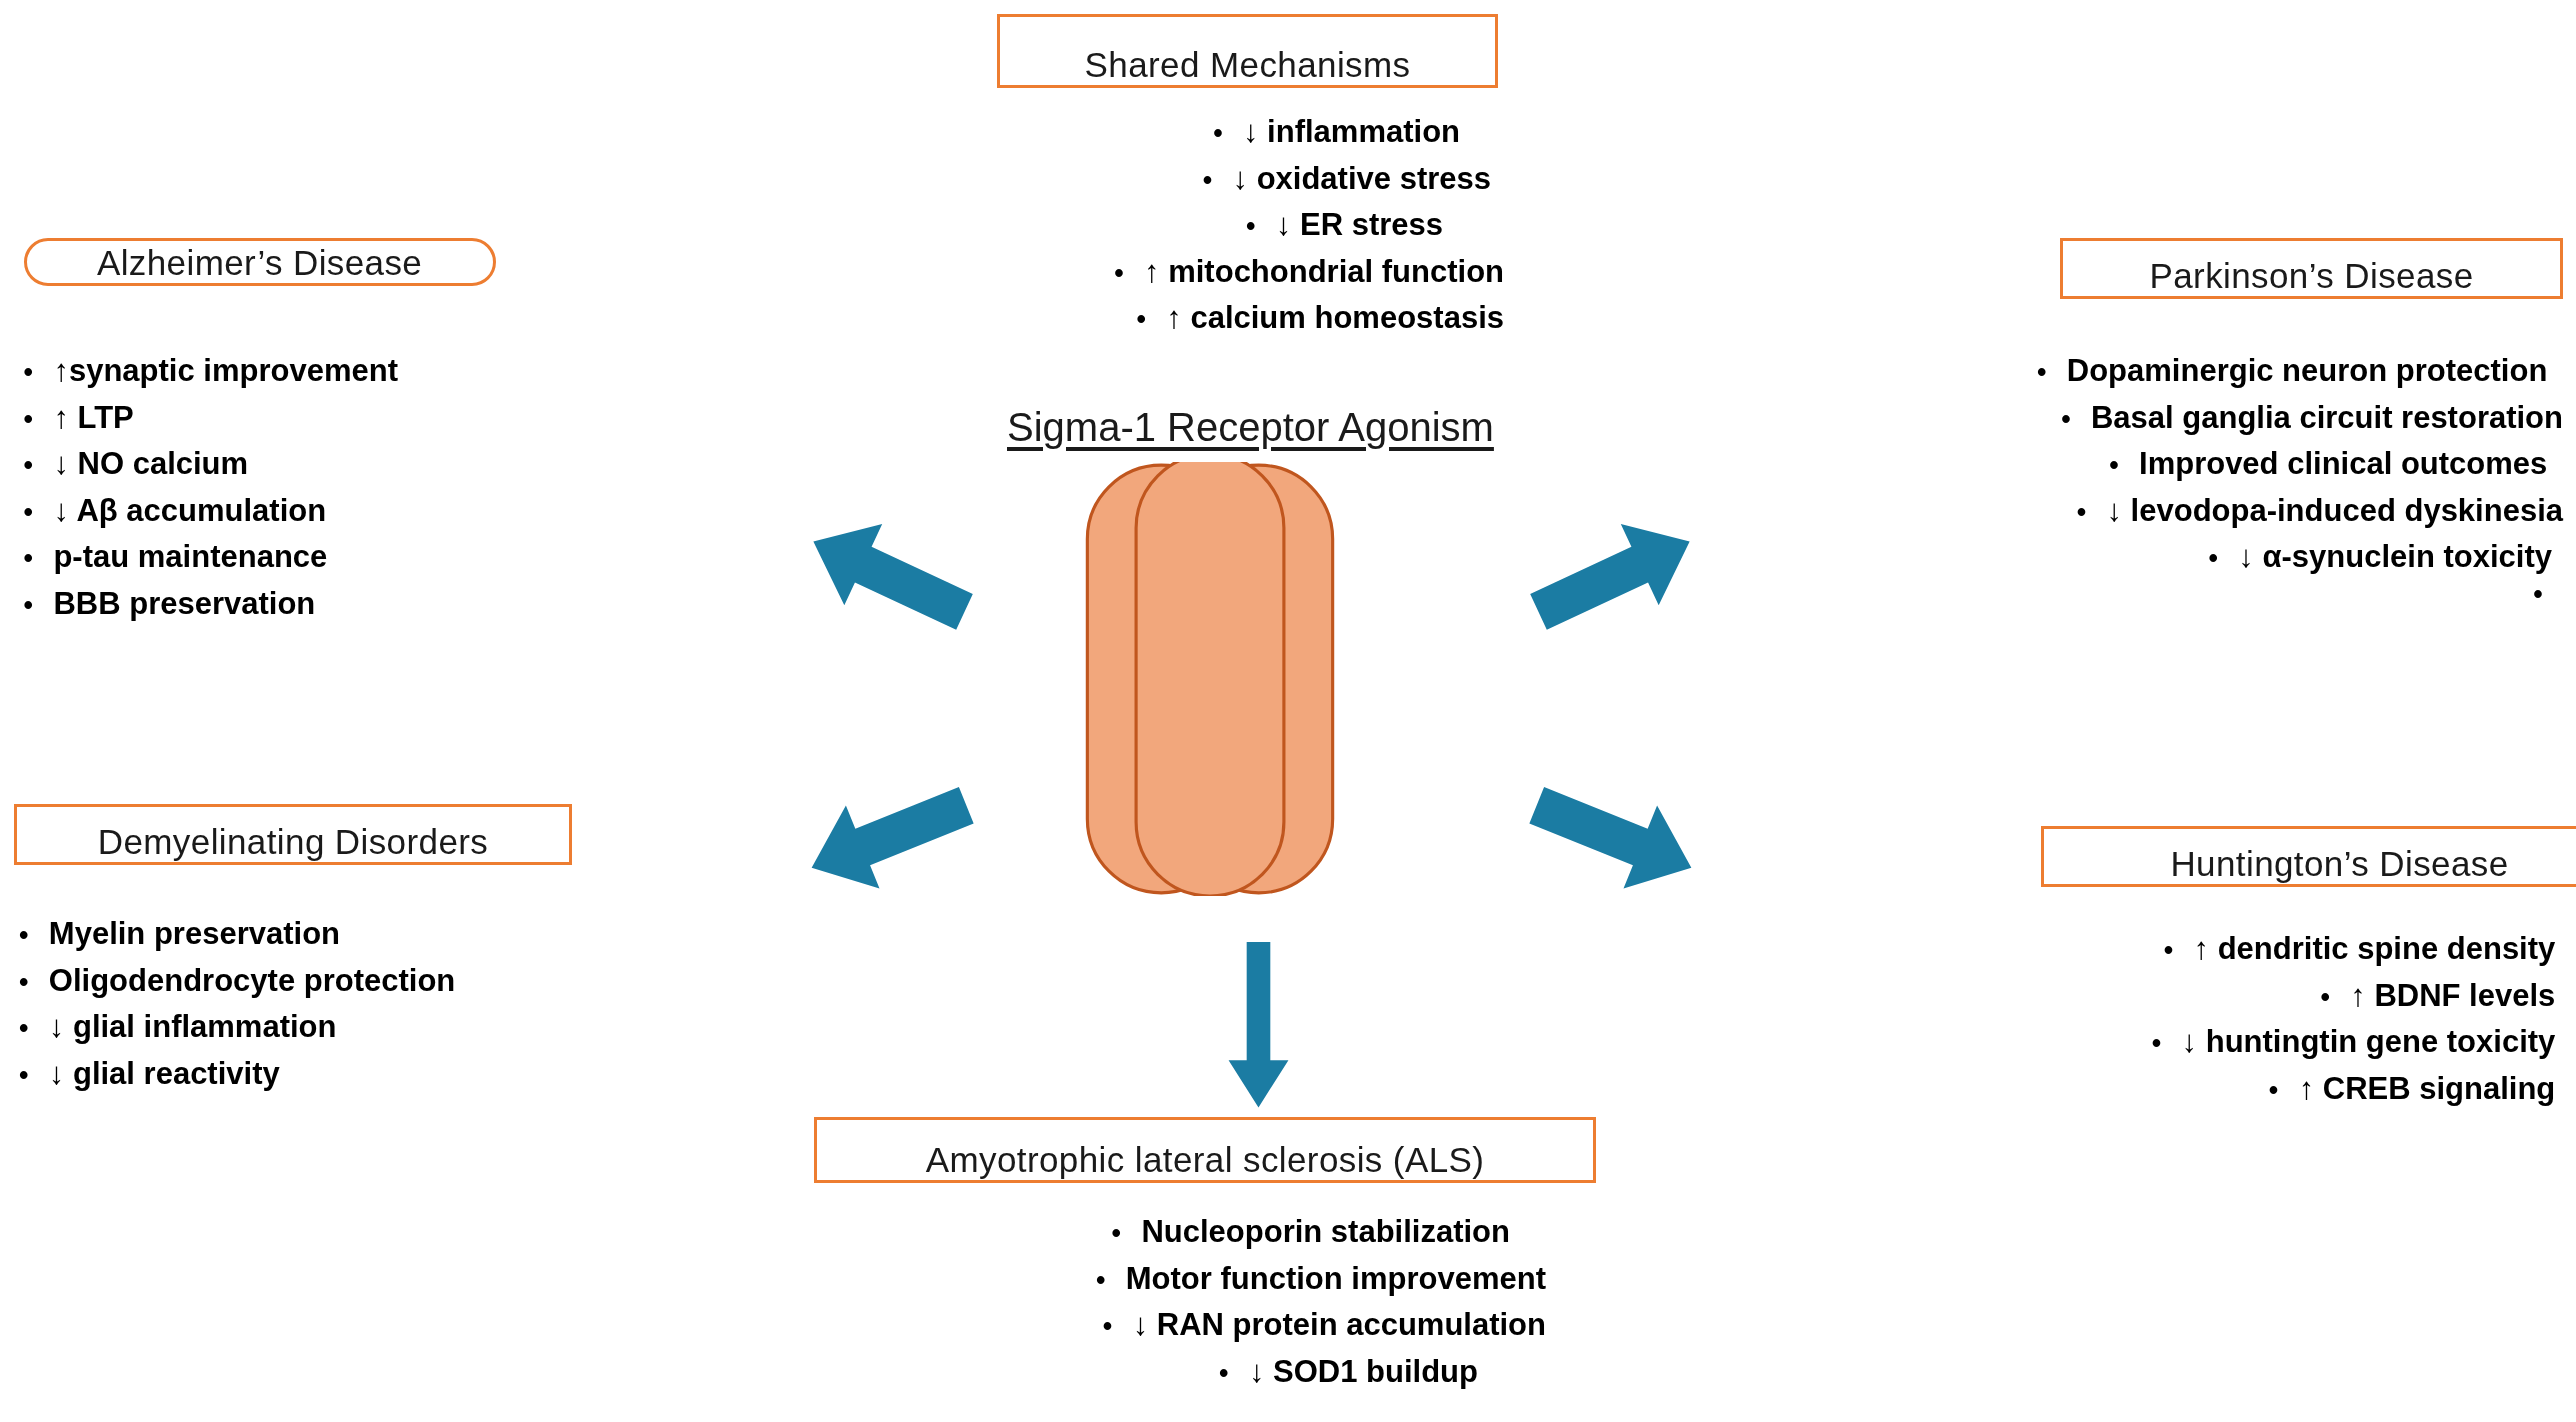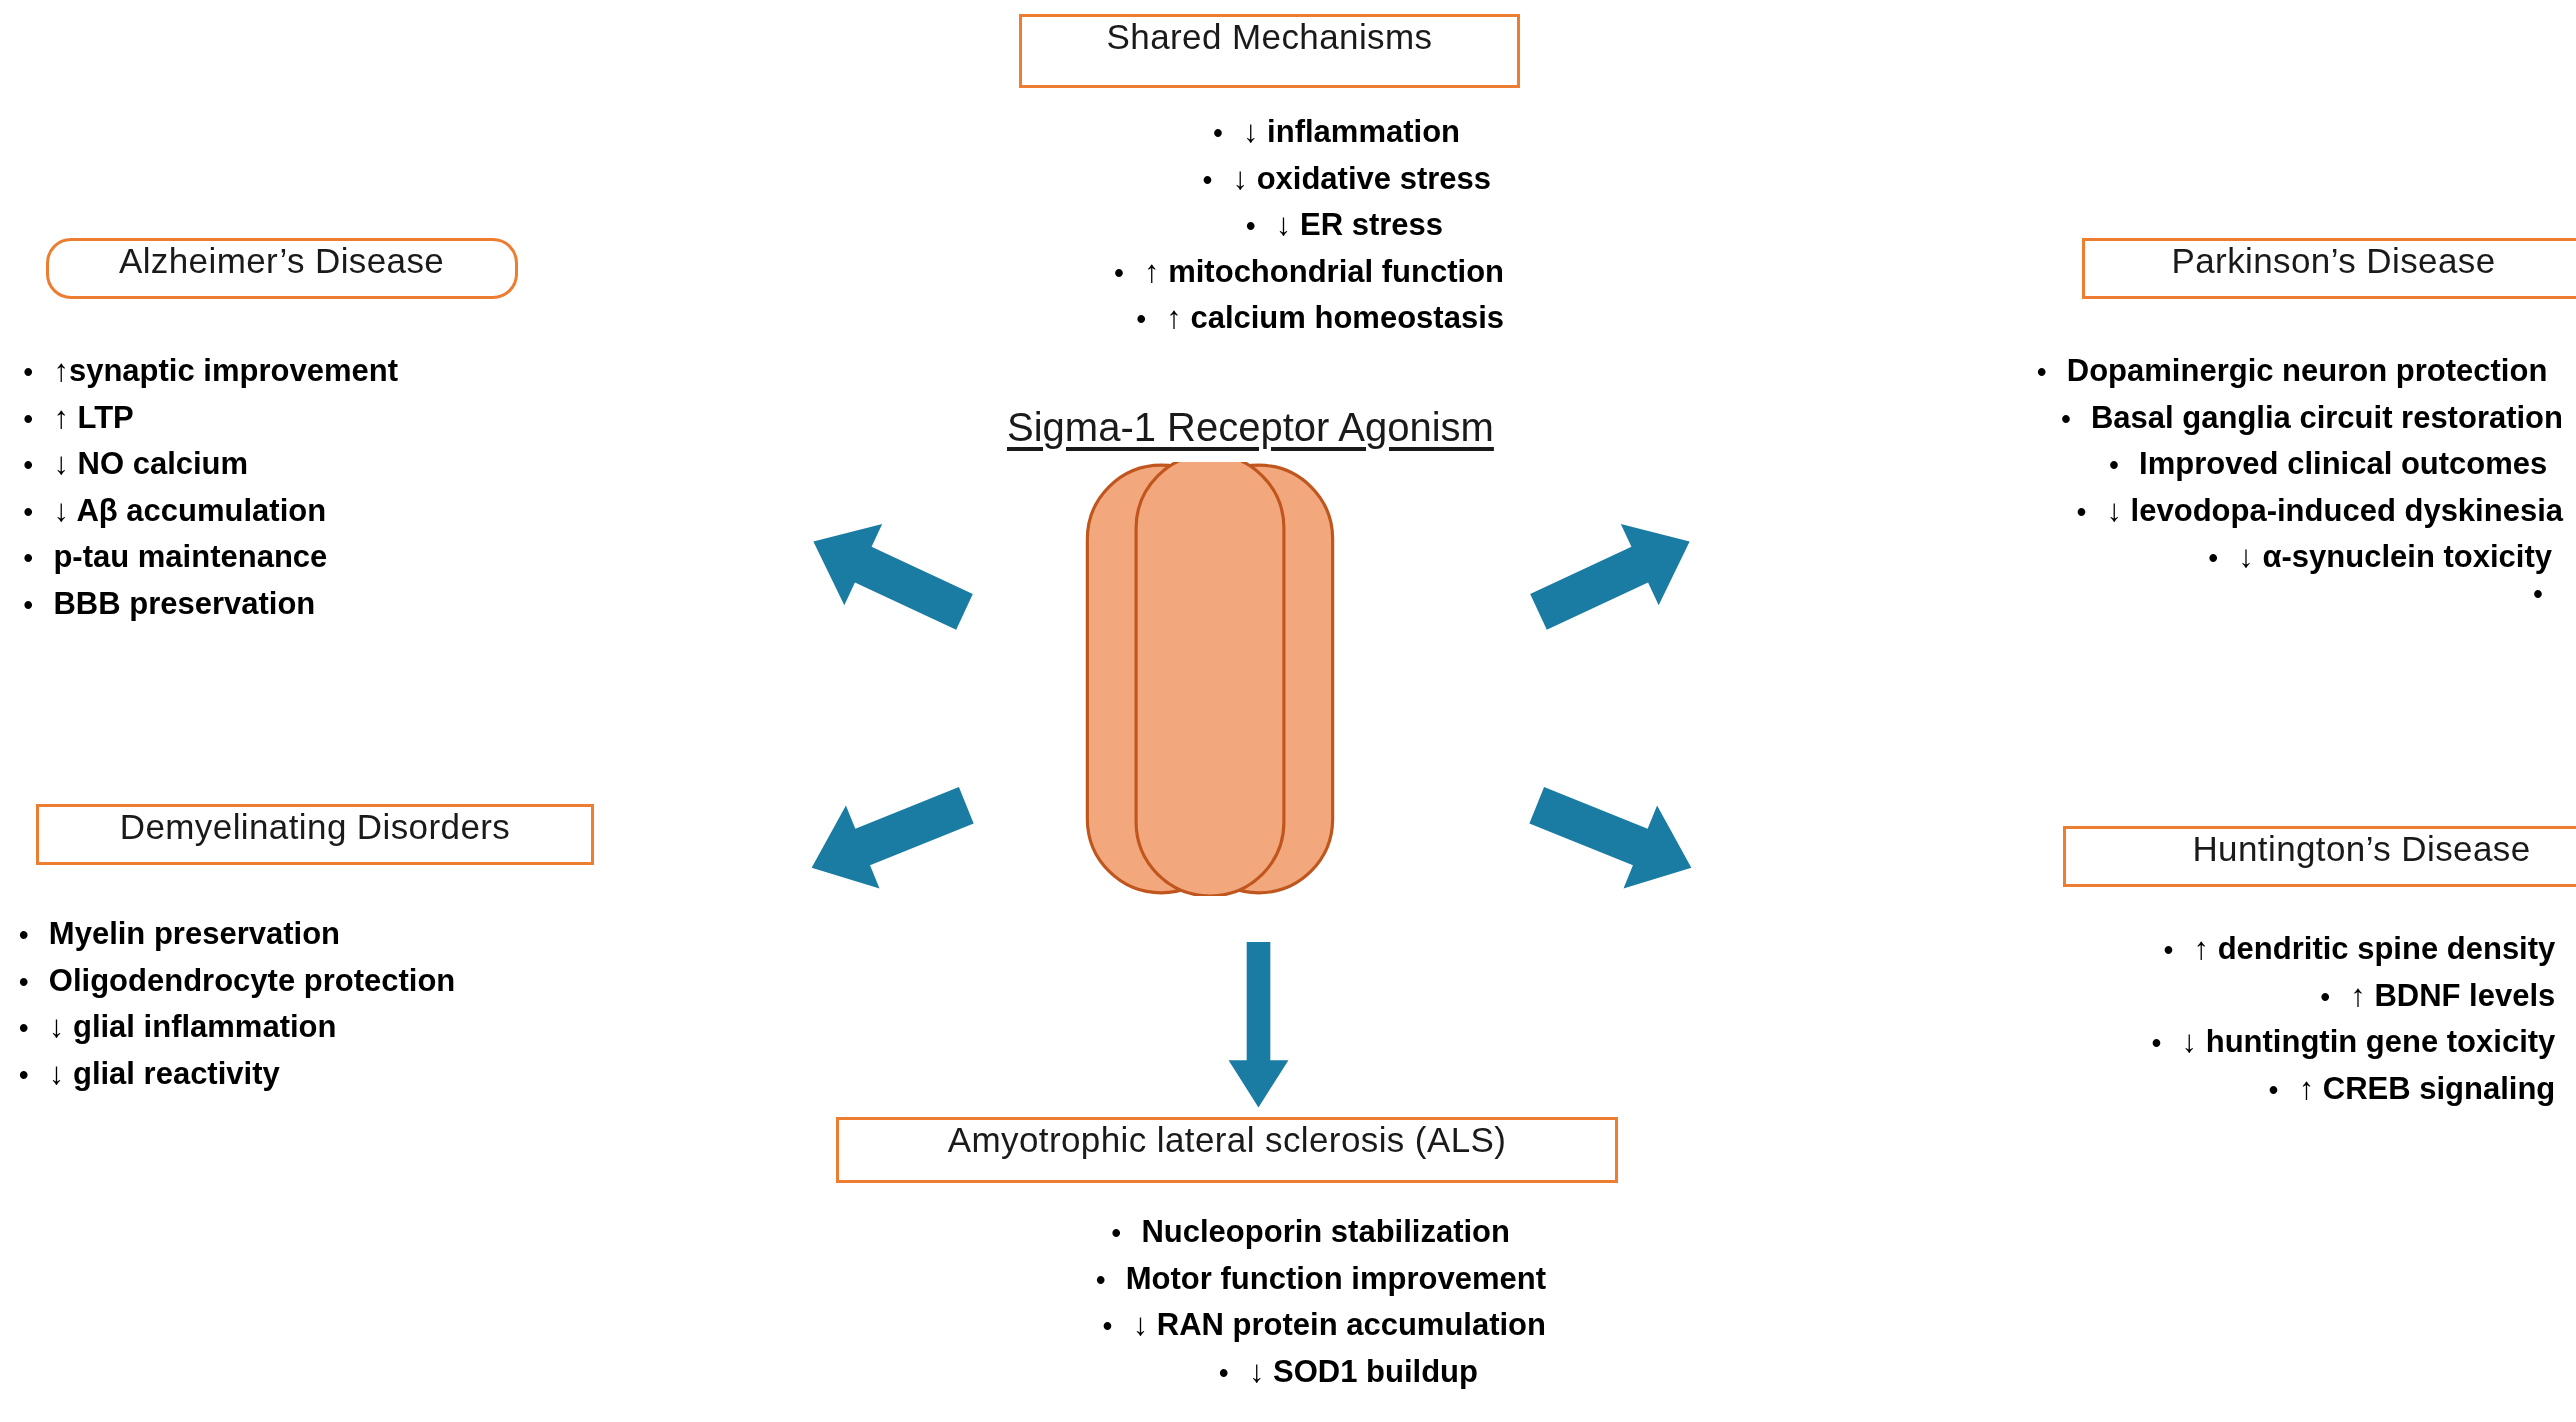--- a/index.html
+++ b/index.html
@@ -16,23 +16,22 @@
     overflow: hidden;
   }
 
   
   .title-box {
     position: absolute;
     box-sizing: border-box;
     border: 3.1px solid #ED7D31;
     background: #ffffff;
     display: flex;
-    align-items: flex-start;
+    align-items: flex-end;
     justify-content: center;
-    margin-left: 22px;
   }
   .title-box .title-text {
     font-size: 35px;
     font-weight: 400;
     color: #1a1a1a;
     letter-spacing: 0.4px;
     white-space: nowrap;
   }
 
   
@@ -150,21 +149,21 @@
   <svg class="arrow-svg" style="left:1521px; top:778px;" width="189" height="118" viewBox="0 0 240 150">
     <g transform="rotate(22 120 75)">
       <path d="M 12 50 L 154 50 L 154 18 L 224 75 L 154 132 L 154 100 L 12 100 Z" fill="#1B7CA3"></path>
     </g>
   </svg>
 
   <svg class="arrow-svg" style="left:1219px; top:942px;" width="79" height="167" viewBox="0 0 100 212">
     <path d="M 35 0 L 65 0 L 65 150 L 88 150 L 50 210 L 12 150 L 35 150 Z" fill="#1B7CA3"></path>
   </svg>
 
-  <div class="title-box" style="left:23.6px; top:238px; width:472px; height:61px;border-radius:25px;">
+  <div class="title-box" style="left:23.6px; top:238px; width:472px; height:48px;border-radius:25px;">
     <span class="title-text">Alzheimer’s Disease</span>
   </div>
   <ul class="bullet-list list-left" style="left:23.6px; top:348px;">
     <li>
       <span class="bullet-dot">•</span>
       <span class="bullet-text">↑synaptic improvement</span>
     </li>
     <li>
       <span class="bullet-dot">•</span>
       <span class="bullet-text">↑ LTP</span>

